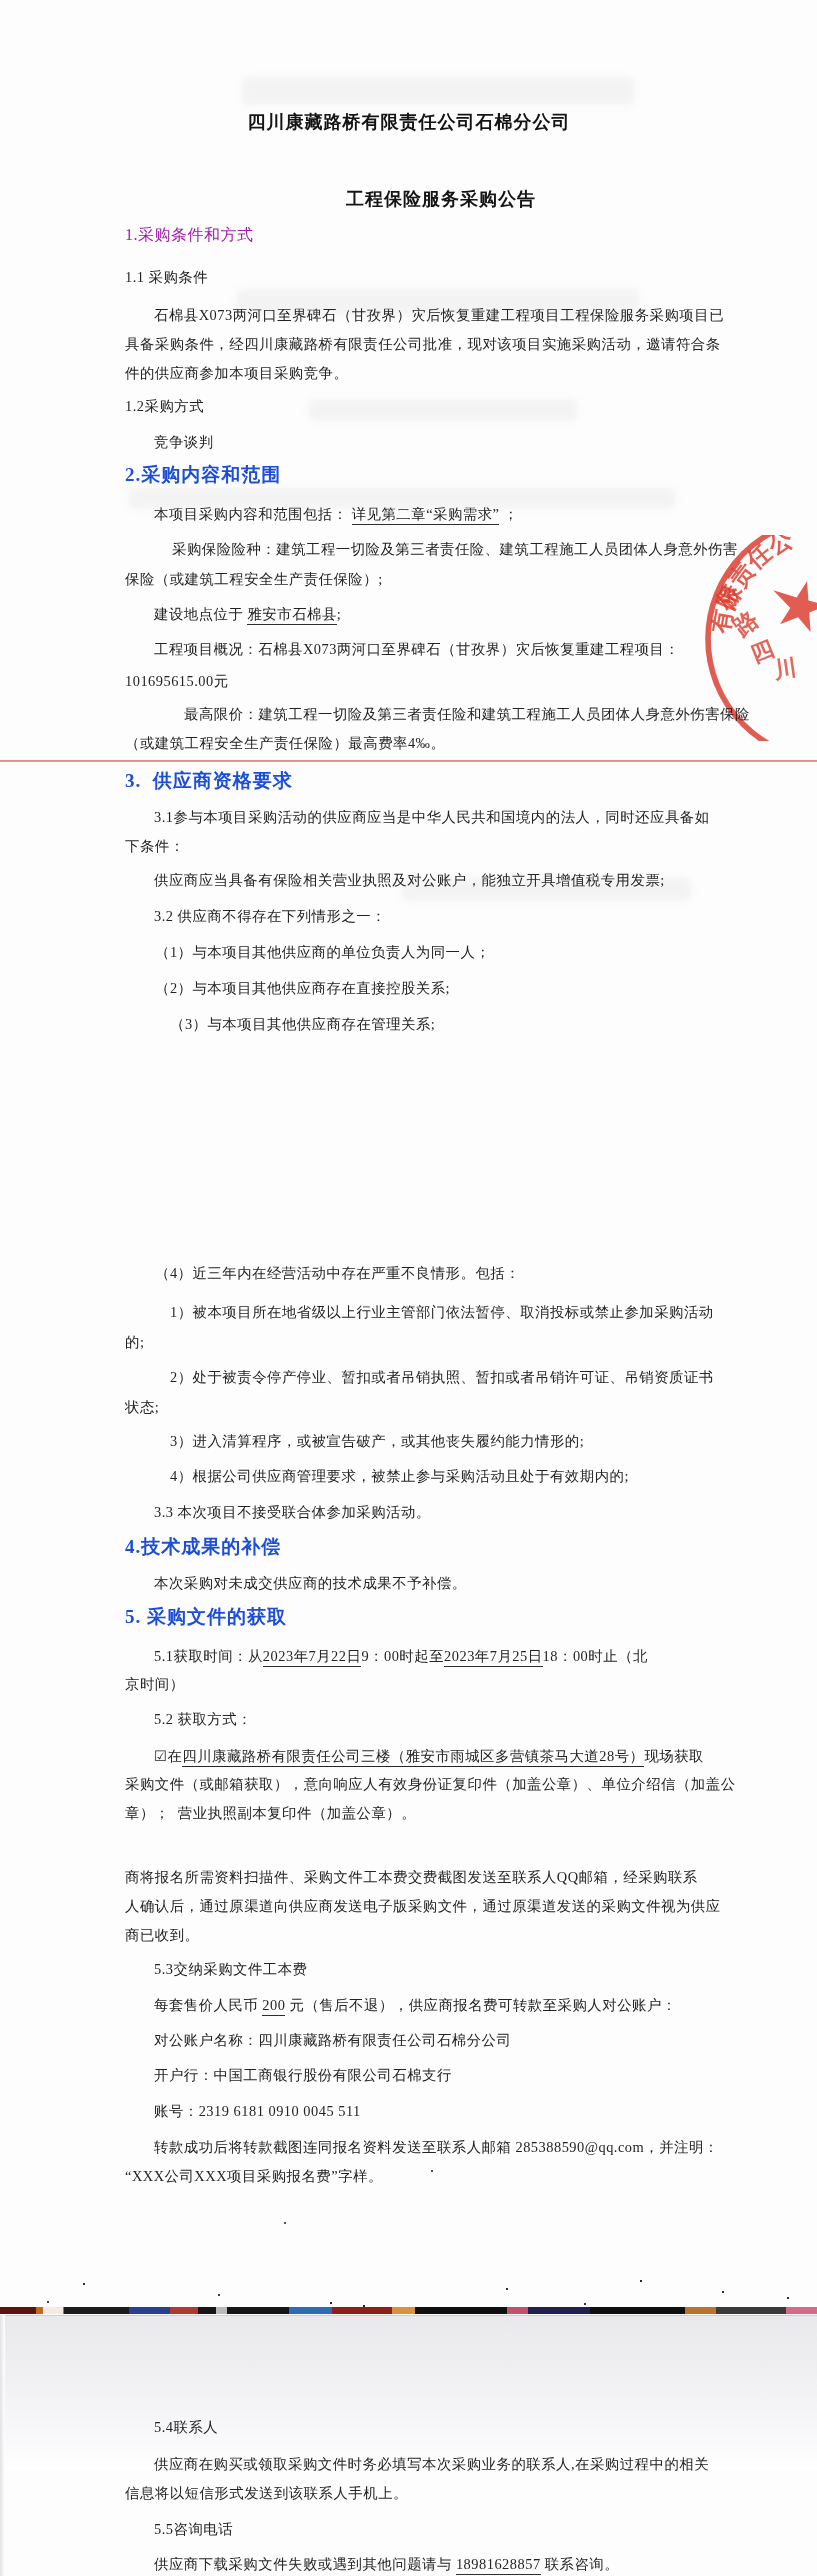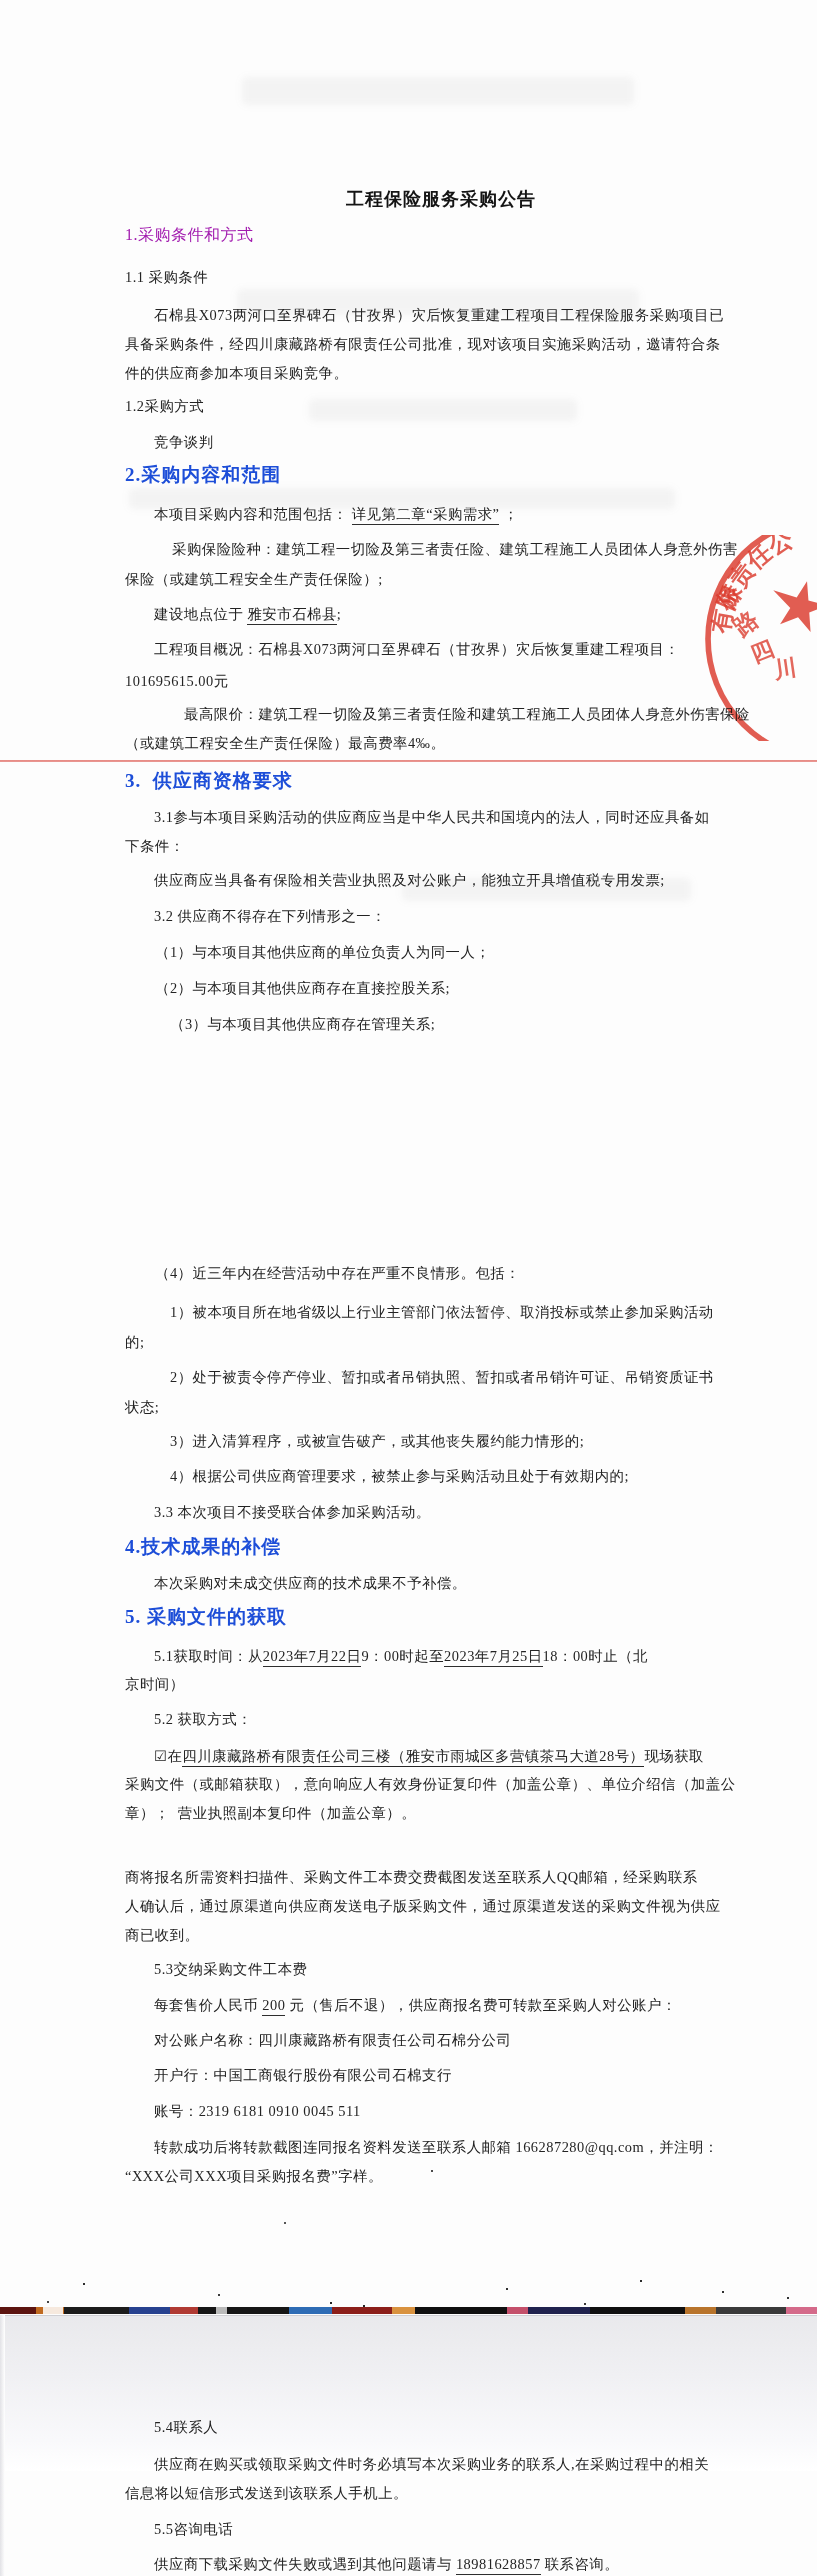--- a/index.html
+++ b/index.html
@@ -60,20 +60,21 @@
   <div class="ghost" style="left:237px;top:289px;width:402px;height:26px;"></div>
   <div class="ghost" style="left:309px;top:399px;width:268px;height:21.6px;"></div>
   <div class="ghost" style="left:129px;top:488px;width:546px;height:20.6px;"></div>
   <div class="ghost" style="left:402px;top:878px;width:289px;height:23px;"></div>
   <div class="rule-red"></div>
   <div class="noise-strip"></div>
   <div class="grey-band"></div>
   <div class="left-edge"></div>
   <div class="specks"></div>
 
+  <div class="ln ct b t1" style="top:112px;">四川康藏路桥有限责任公司石棉分公司</div>
   <div class="ln ct b t1" style="top:189px;padding-left:32px;">工程保险服务采购公告</div>
 
   <div class="ln h-s1" style="top:225px;left:125px;">1.采购条件和方式</div>
   <div class="ln" style="top:269px;left:125px;">1.1 采购条件</div>
   <div class="ln" style="top:307px;left:154px;">石棉县X073两河口至界碑石（甘孜界）灾后恢复重建工程项目工程保险服务采购项目已</div>
   <div class="ln" style="top:336px;left:125px;">具备采购条件，经四川康藏路桥有限责任公司批准，现对该项目实施采购活动，邀请符合条</div>
   <div class="ln" style="top:365px;left:125px;">件的供应商参加本项目采购竞争。</div>
   <div class="ln" style="top:398px;left:125px;">1.2采购方式</div>
   <div class="ln" style="top:434px;left:154px;">竞争谈判</div>
 
@@ -115,21 +116,21 @@
   <div class="ln" style="top:1776px;left:125px;">采购文件（或邮箱获取），意向响应人有效身份证复印件（加盖公章）、单位介绍信（加盖公</div>
   <div class="ln" style="top:1805px;left:125px;">章）；  营业执照副本复印件（加盖公章）。</div>
   <div class="ln" style="top:1869px;left:125px;">商将报名所需资料扫描件、采购文件工本费交费截图发送至联系人QQ邮箱，经采购联系</div>
   <div class="ln" style="top:1898px;left:125px;">人确认后，通过原渠道向供应商发送电子版采购文件，通过原渠道发送的采购文件视为供应</div>
   <div class="ln" style="top:1927px;left:125px;">商已收到。</div>
   <div class="ln" style="top:1961px;left:154px;">5.3交纳采购文件工本费</div>
   <div class="ln" style="top:1997px;left:154px;"><span>每套售价人民币 </span><span class="us">200</span><span> 元（售后不退），供应商报名费可转款至采购人对公账户：</span></div>
   <div class="ln" style="top:2032px;left:154px;">对公账户名称：四川康藏路桥有限责任公司石棉分公司</div>
   <div class="ln" style="top:2067px;left:154px;">开户行：中国工商银行股份有限公司石棉支行</div>
   <div class="ln" style="top:2103px;left:154px;">账号：2319 6181 0910 0045 511</div>
-  <div class="ln" style="top:2139px;left:154px;">转款成功后将转款截图连同报名资料发送至联系人邮箱 166287280@qq.com，并注明：</div>
+  <div class="ln" style="top:2139px;left:154px;">转款成功后将转款截图连同报名资料发送至联系人邮箱 285388590@qq.com，并注明：</div>
   <div class="ln" style="top:2168px;left:125px;">“XXX公司XXX项目采购报名费”字样。</div>
   <div class="ln" style="top:2419px;left:154px;">5.4联系人</div>
   <div class="ln" style="top:2456px;left:154px;">供应商在购买或领取采购文件时务必填写本次采购业务的联系人,在采购过程中的相关</div>
   <div class="ln" style="top:2485px;left:125px;">信息将以短信形式发送到该联系人手机上。</div>
   <div class="ln" style="top:2521px;left:154px;">5.5咨询电话</div>
   <div class="ln" style="top:2556px;left:154px;"><span>供应商下载采购文件失败或遇到其他问题请与 </span><span class="us">18981628857</span><span> 联系咨询。</span></div>
 
   <svg class="seal" style="left:689px;top:535px;" width="128" height="206" viewBox="0 0 249 400">
     <circle cx="272" cy="202" r="235" fill="none" stroke-width="11" stroke-opacity="0.82" stroke="#dd3a2c"></circle>
     <path id="sealArc1" d="M 83.6 252.5 A 195 195 0 0 1 265.2 7.1" fill="none"></path>

